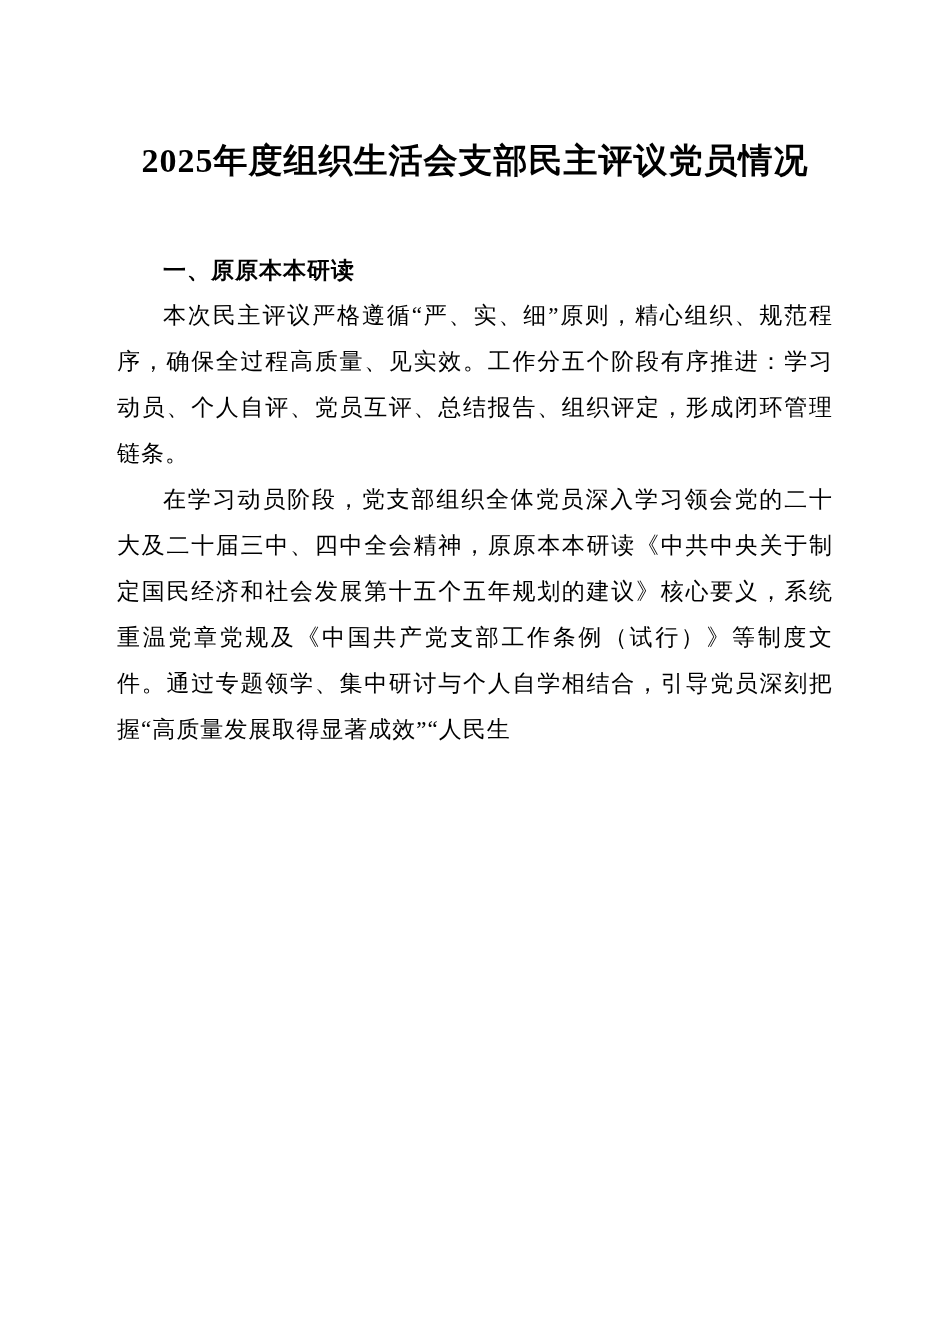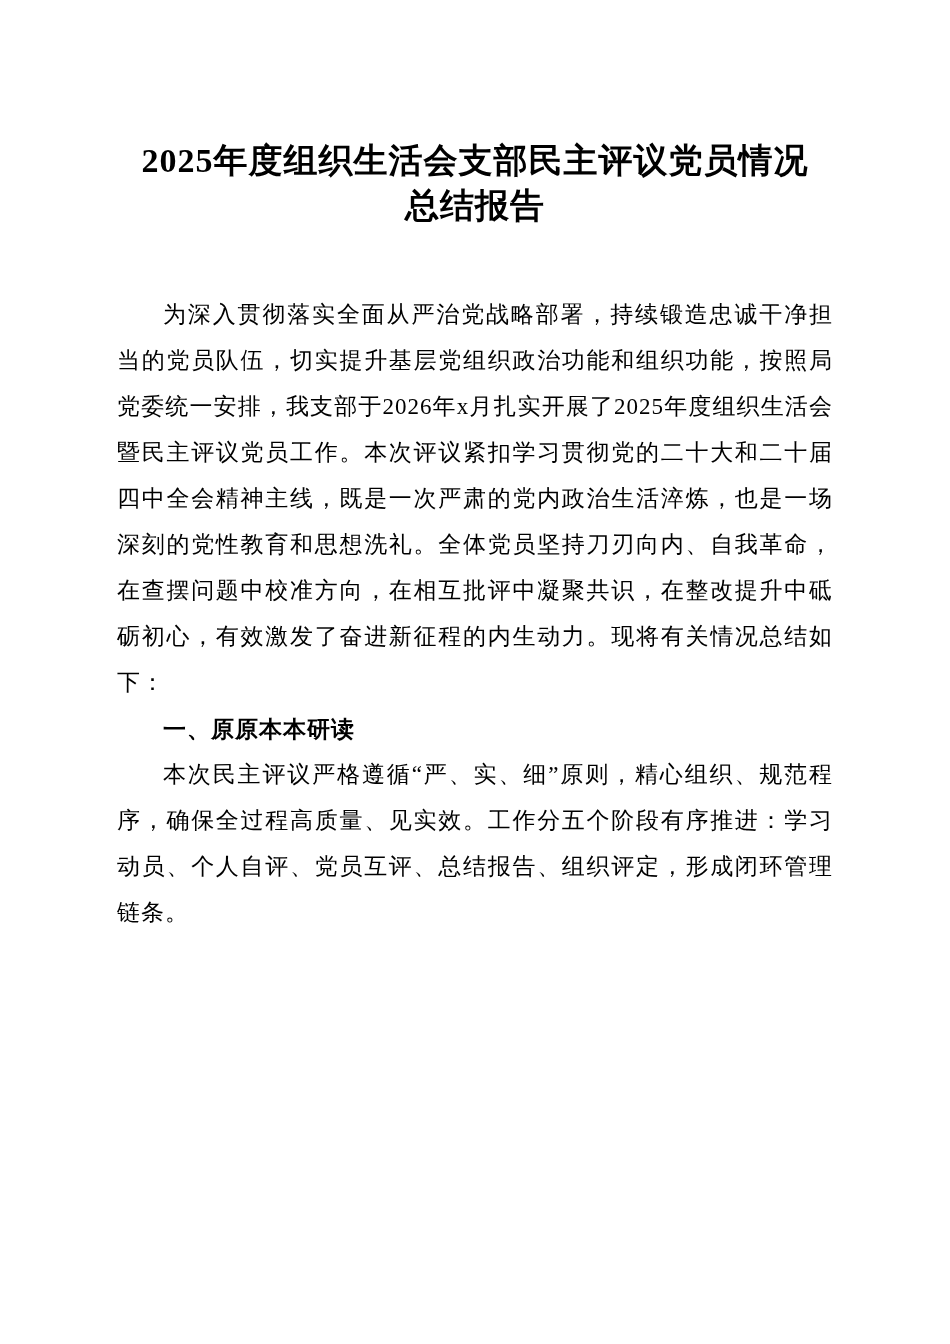--- a/index.html
+++ b/index.html
@@ -50,23 +50,22 @@
       font-family: "Liberation Sans", "DejaVu Sans", sans-serif;
     }
   </style>
 </head>
 <body>
 
 <div class="page">
 
   <h1 class="doc-title">
     <span class="title-line">2025年度组织生活会支部民主评议党员情况</span>
-    <span class="title-line">总结报告</span>
   </h1>
 
-  <p class="body-text">为深入贯彻落实全面从严治党战略部署，持续锻造忠诚干净担当的党员队伍，切实提升基层党组织政治功能和组织功能，按照局党委统一安排，我支部于2026年x月扎实开展了2025年度组织生活会暨民主评议党员工作。本次评议紧扣学习贯彻党的二十大和二十届四中全会精神主线，既是一次严肃的党内政治生活淬炼，也是一场深刻的党性教育和思想洗礼。全体党员坚持刀刃向内、自我革命，在查摆问题中校准方向，在相互批评中凝聚共识，在整改提升中砥砺初心，有效激发了奋进新征程的内生动力。现将有关情况总结如下：</p>
 
   <p class="section-heading">一、原原本本研读</p>
 
   <p class="body-text">本次民主评议严格遵循“严、实、细”原则，精心组织、规范程序，确保全过程高质量、见实效。工作分五个阶段有序推进：学习动员、个人自评、党员互评、总结报告、组织评定，形成闭环管理链条。</p>
 
+  <p class="body-text">在学习动员阶段，党支部组织全体党员深入学习领会党的二十大及二十届三中、四中全会精神，原原本本研读《中共中央关于制定国民经济和社会发展第十五个五年规划的建议》核心要义，系统重温党章党规及《中国共产党支部工作条例（试行）》等制度文件。通过专题领学、集中研讨与个人自学相结合，引导党员深刻把握“高质量发展取得显著成效”“人民生</p>
 
 </div>
 
 </body></html>

